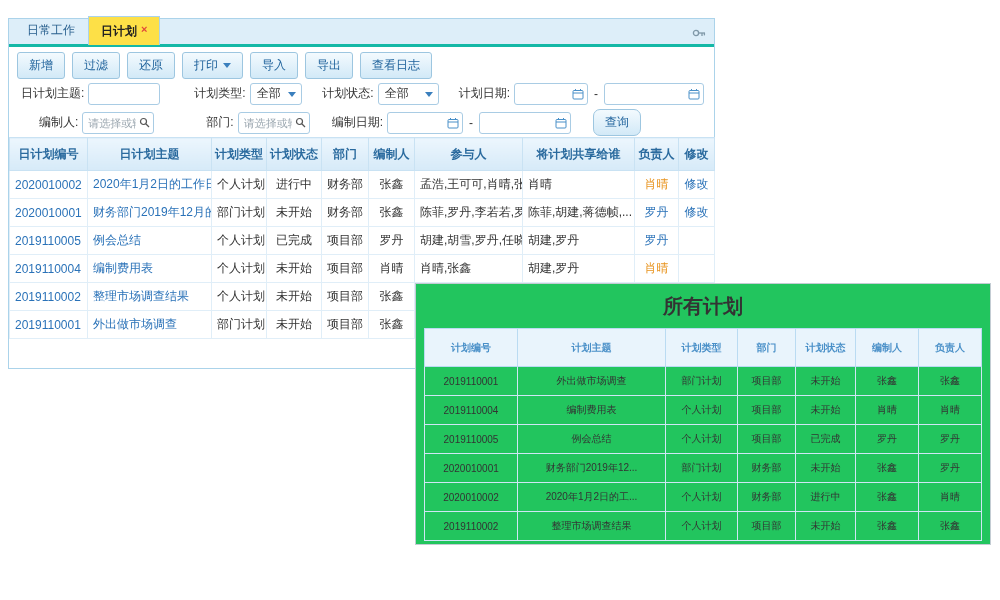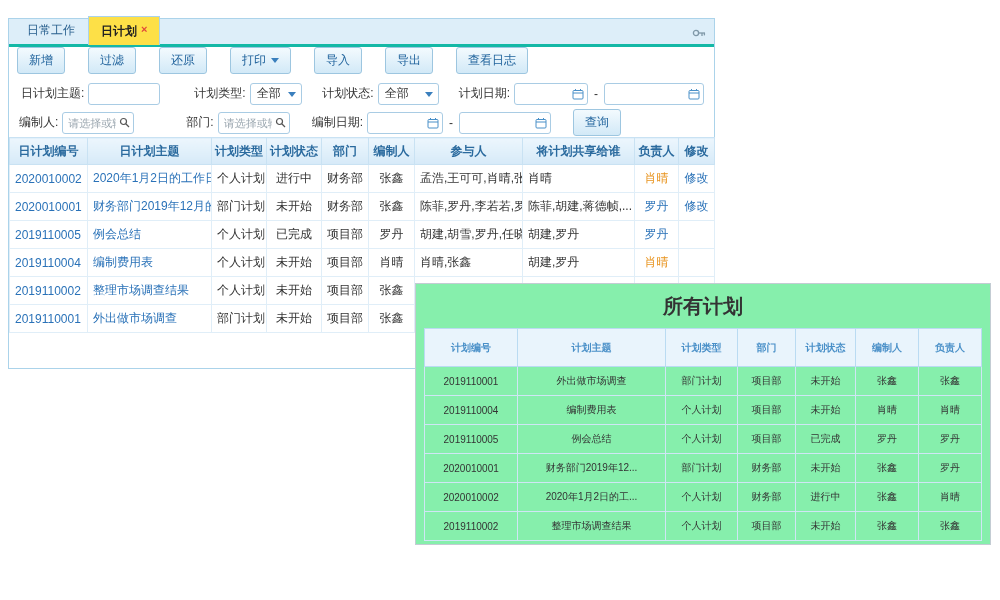--- a/index.html
+++ b/index.html
@@ -6,45 +6,45 @@
   html,body { width:1000px; height:600px; background:#ffffff; font-family:"Liberation Sans","DejaVu Sans",sans-serif; position:relative; overflow:hidden; }
 
   
   .main-panel { position:absolute; left:8px; top:18px; width:707px; height:351px; background:#fff; border:1px solid #abd3ea; }
   .tab-bar { height:28px; background:#ddeef9; border-bottom:3px solid #14b8a6; display:flex; align-items:flex-end; padding-left:5px; position:relative; }
   .tab { padding:6px 12px 5px; font-size:12px; color:#2a618f; cursor:pointer; border:1px solid transparent; border-bottom:none; }
   .tab.active { background:#fde047; border:1px solid #abd3ea; border-bottom:none; margin-bottom:-1px; color:#222; font-weight:bold; position:relative; }
   .tab .close { color:#e0483a; margin-left:4px; font-size:11px; font-weight:bold; vertical-align:top; cursor:pointer; }
   .key-btn { position:absolute; right:8px; top:7px; cursor:pointer; line-height:0; }
 
-  .toolbar { height:32px; display:flex; align-items:flex-start; gap:23px; padding:0 8px; }
+  .toolbar { height:32px; display:flex; align-items:flex-end; gap:7px; padding:0 8px; }
   .btn { display:inline-flex; align-items:center; gap:5px; padding:4px 11px; font-size:12px; color:#20639c; background:linear-gradient(#f3fafe,#d2e9f7); border:1px solid #9dc6e0; border-radius:3px; cursor:pointer; white-space:nowrap; }
   .caret { width:0; height:0; border-left:4px solid transparent; border-right:4px solid transparent; border-top:5px solid #3a7fbd; }
 
   .filters { padding:0 10px; font-size:12px; color:#333; }
   .frow { display:flex; align-items:center; height:29px; }
   .flabel { white-space:nowrap; margin-right:4px; }
   .ftext { height:22px; border:1px solid #a9cce4; border-radius:3px; padding:2px 5px; font-size:12px; color:#333; outline:none; font-family:inherit; }
   .ftext::placeholder { color:#9aa6af; font-size:11px; }
   .fselect { position:relative; height:22px; border:1px solid #a9cce4; border-radius:3px; background:#fff; display:flex; align-items:center; padding:0 18px 0 6px; cursor:pointer; }
   .fselect .caret { position:absolute; right:5px; top:8px; }
   .iwrap { position:relative; display:inline-block; }
   .iwrap .icon-r { position:absolute; right:4px; top:5px; line-height:0; cursor:pointer; }
   .dash { margin:0 6px; color:#333; }
-  .search-btn { margin-left:22px; }
+  .search-btn { margin-left:22px;border-radius:7px; }
 
   
   .main-table { width:100%; border-collapse:collapse; table-layout:fixed; font-size:12px; }
-  .main-table th { height:27px; background:linear-gradient(#ecf6fd,#d6eaf8); color:#2a6a9e; font-weight:bold; border:1px solid #c9e2f3; border-top:1px solid #c9e2f3; padding:0 2px; white-space:nowrap; overflow:hidden; cursor:pointer; }
+  .main-table th { height:33px; background:linear-gradient(#ecf6fd,#d6eaf8); color:#2a6a9e; font-weight:bold; border:1px solid #c9e2f3; border-top:1px solid #c9e2f3; padding:0 2px; white-space:nowrap; overflow:hidden; cursor:pointer; }
   .main-table td { height:28px; border:1px solid #e0eef8; padding:0 5px; color:#333; white-space:nowrap; overflow:hidden; }
   .tc { text-align:center; }
   a.link { color:#2a72b8; text-decoration:none; cursor:pointer; }
 
   
-  .overlay-panel { position:absolute; left:415px; top:283px; width:576px; height:262px; background:#86efac; border:1px solid #c3ccd3; padding:6px 8px; }
+  .overlay-panel { position:absolute; left:415px; top:283px; width:576px; height:262px; background:#22c55e; border:1px solid #c3ccd3; padding:6px 8px; }
   .overlay-title { text-align:center; font-size:20px; font-weight:bold; color:#333; padding:3px 0 8px; }
   .all-table { width:100%; border-collapse:collapse; table-layout:fixed; font-size:10px; text-align:center; }
   .all-table th { background:#e9f4fc; color:#4a90c8; font-weight:bold; border:1px solid #badbf2; height:38px; padding:2px; line-height:17px; }
   .all-table td { height:29px; border:1px solid #cfe6f5; color:#333; padding:0 3px; white-space:nowrap; overflow:hidden; }
 </style>
 </head>
 <body>
 
 <div class="main-panel">
 
@@ -119,21 +119,21 @@
         <input class="ftext" style="width: 100px; padding-right: 18px;" value="">
         <span class="icon-r"><svg width="12" height="12" viewBox="0 0 12 12">
               <rect x="1" y="2.5" width="10" height="8.5" rx="1" fill="none" stroke="#4a90c8"></rect>
               <line x1="1" y1="5" x2="11" y2="5" stroke="#4a90c8"></line>
               <line x1="3.5" y1="1" x2="3.5" y2="3" stroke="#4a90c8"></line>
               <line x1="8.5" y1="1" x2="8.5" y2="3" stroke="#4a90c8"></line>
             </svg></span>
       </span>
     </div>
     <div class="frow">
-      <span class="flabel" style="">编制人:</span>
+      <span class="flabel" style="margin-left:20px">编制人:</span>
       <span class="iwrap">
         <input class="ftext" style="width: 72px; padding-right: 17px;" placeholder="请选择或输入">
         <span class="icon-r"><svg width="11" height="11" viewBox="0 0 11 11">
               <circle cx="4.5" cy="4.5" r="3" fill="none" stroke="#555" stroke-width="1.2"></circle>
               <line x1="7" y1="7" x2="10" y2="10" stroke="#555" stroke-width="1.2"></line>
             </svg></span>
       </span>
       <span class="flabel" style="margin-left:52px">部门:</span>
       <span class="iwrap">
         <input class="ftext" style="width: 72px; padding-right: 17px;" placeholder="请选择或输入">

